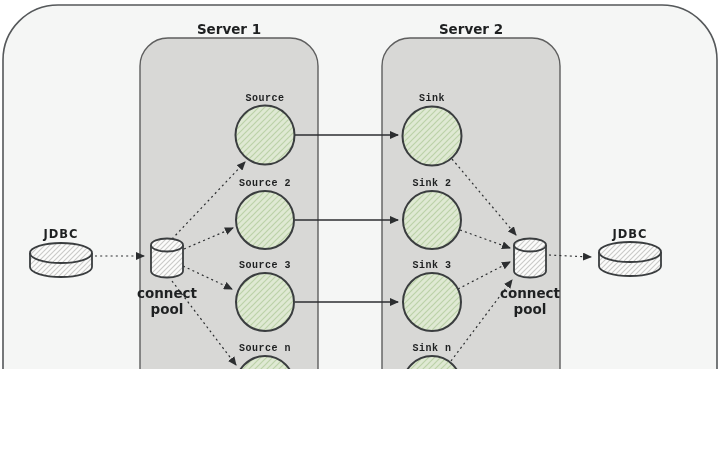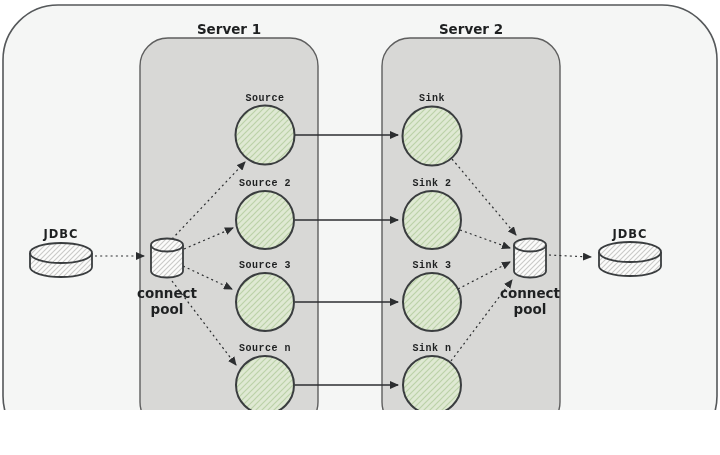--- a/index.html
+++ b/index.html
@@ -1,16 +1,16 @@
 <!DOCTYPE html>
 <html><head>
 <meta charset="utf-8">
 <style>
   html,body{margin:0;padding:0;background:#ffffff;}
-  .canvas{position:relative;width:720px;height:410px;background:#ffffff;overflow:hidden;
+  .canvas{position:relative;width:720px;height:369px;background:#ffffff;overflow:hidden;
           font-family:"DejaVu Sans", sans-serif;}
   svg{display:block;}
   text{fill:#1e2021;}
   .hand{font-family:"DejaVu Sans", sans-serif;font-weight:600;}
   .mono{font-family:"Liberation Mono", monospace;font-weight:700;}
 </style>
 </head>
 <body>
 
 <div class="canvas">

